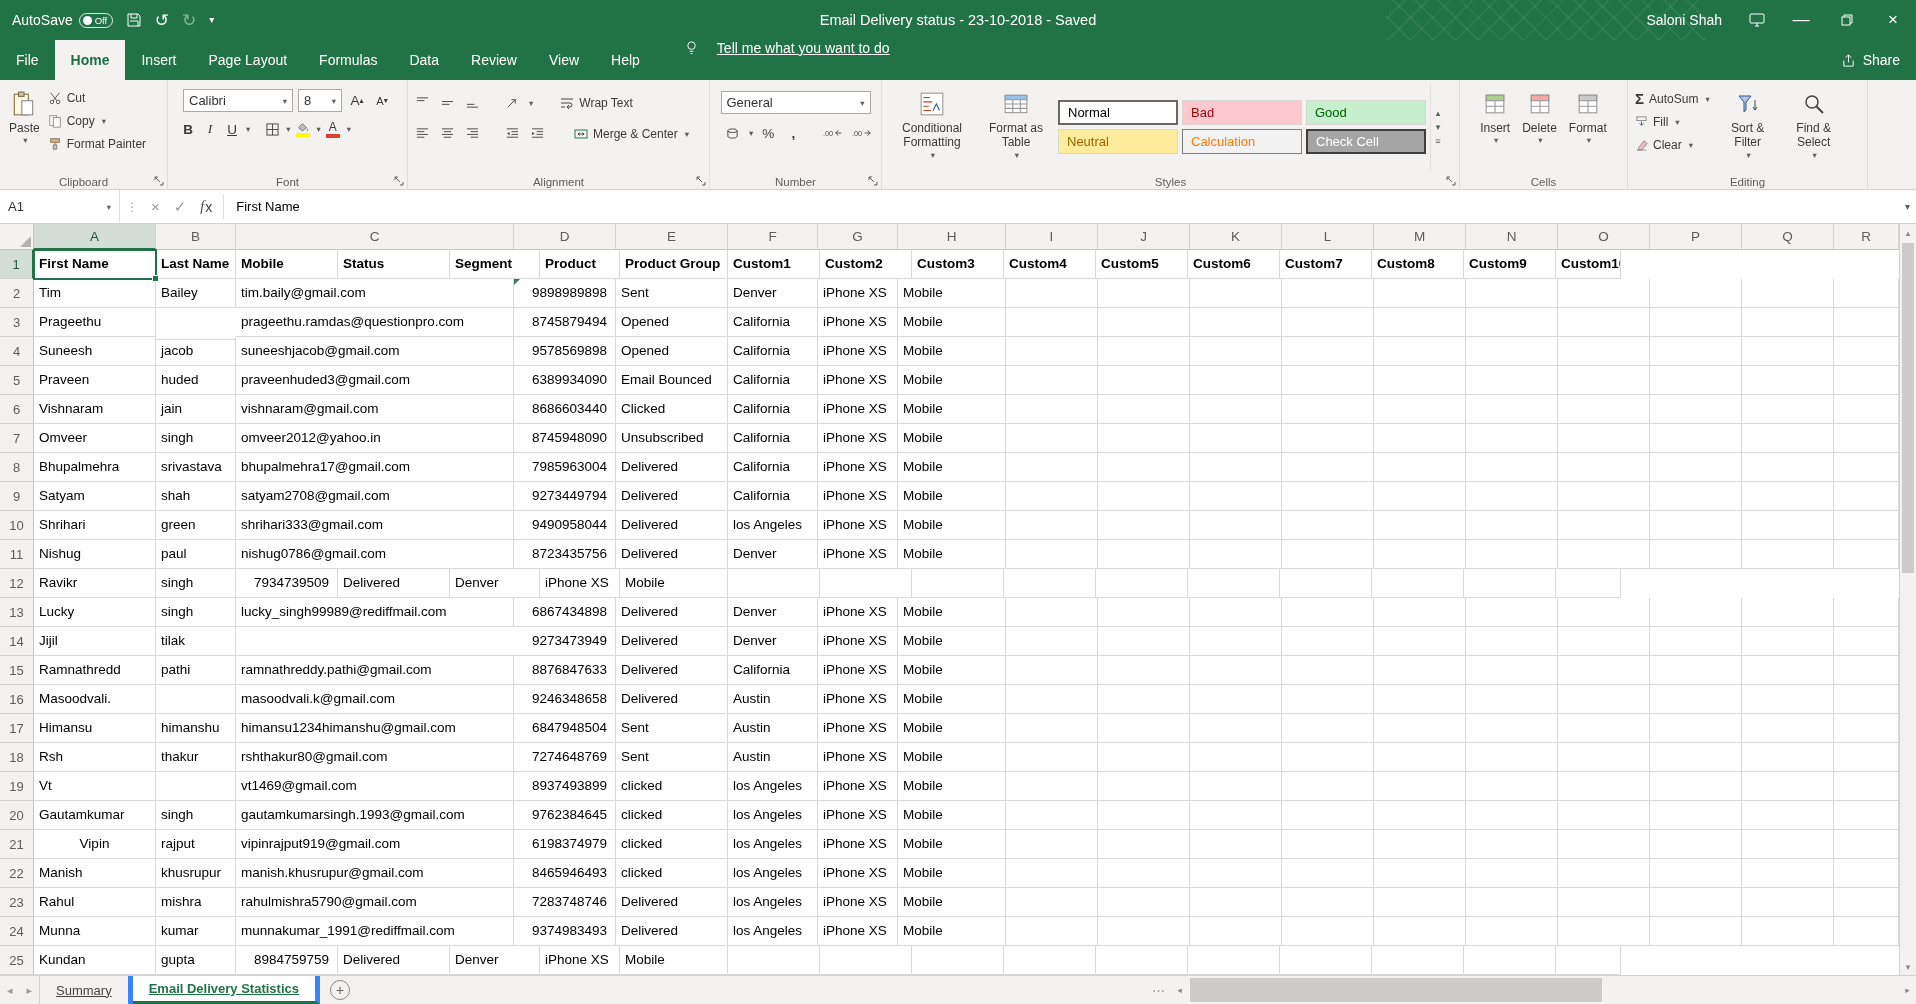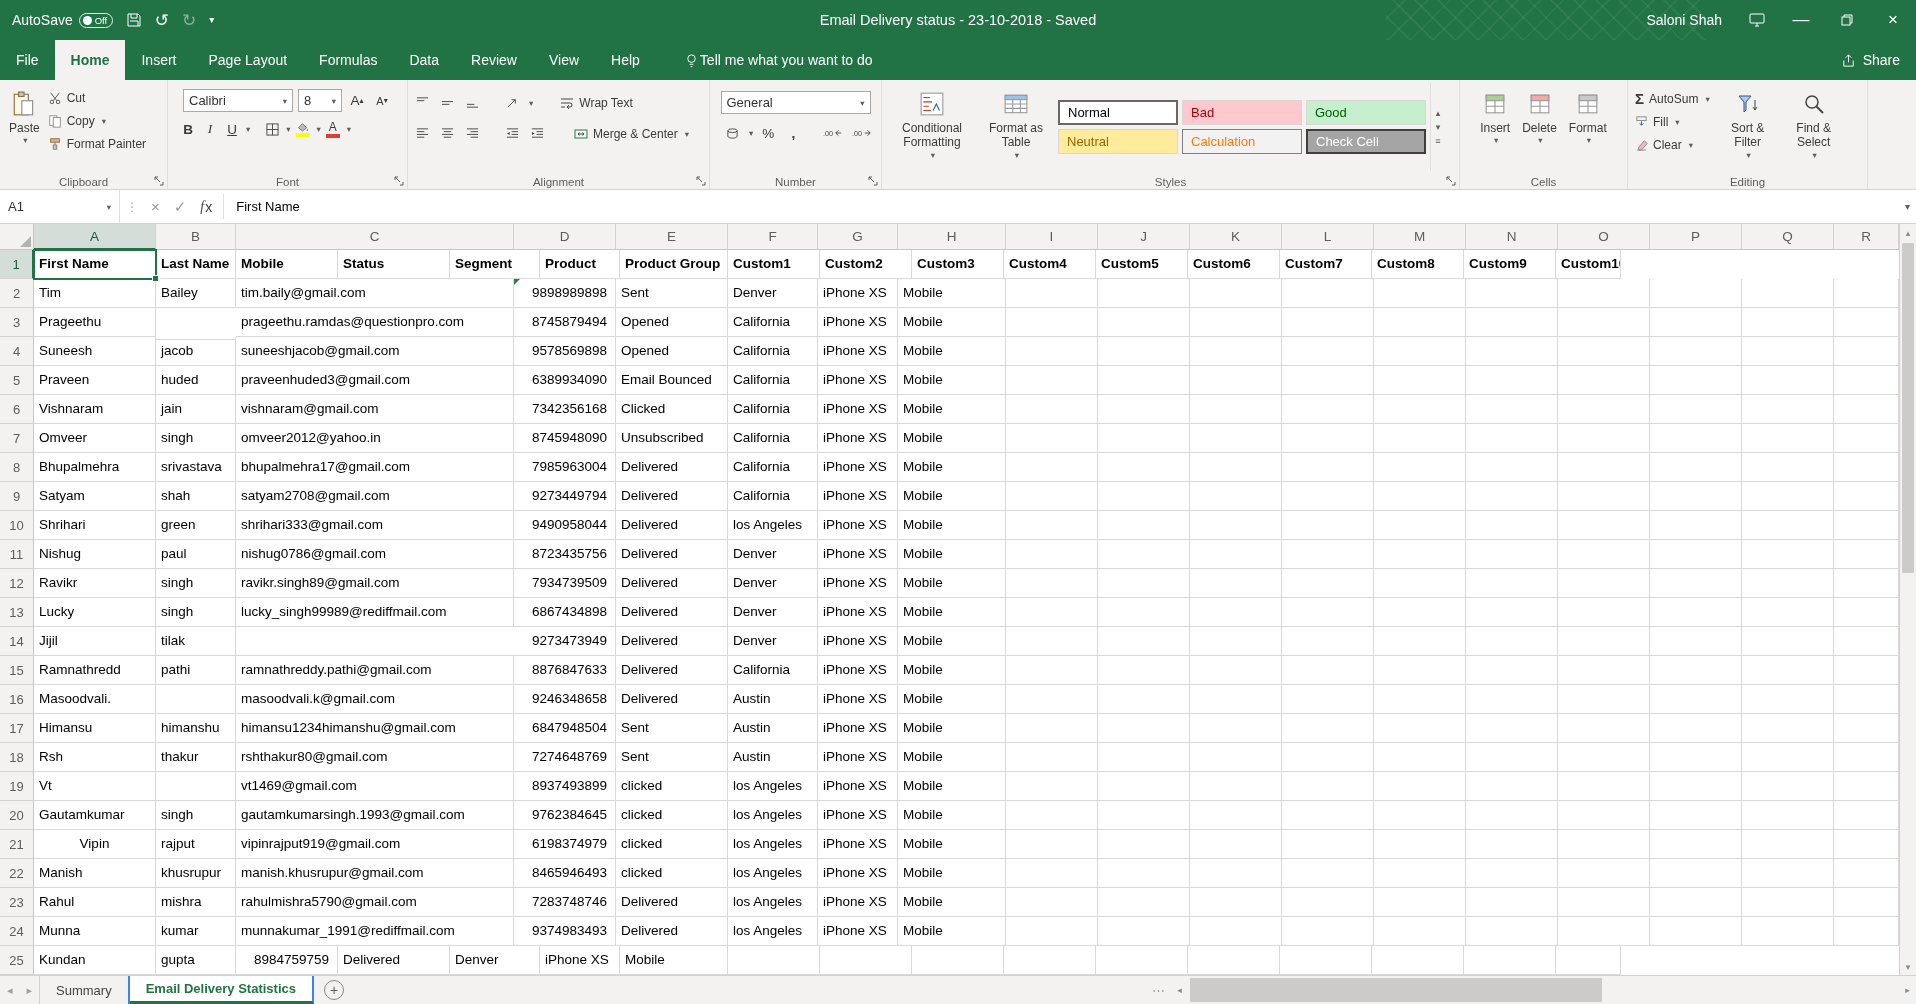--- a/index.html
+++ b/index.html
@@ -20,21 +20,21 @@
   .title-center { position:absolute; left:0; right:0; text-align:center; font-size:14.5px; pointer-events:none; z-index:1; }
   .tb-right { margin-left:auto; display:flex; align-items:center; height:100%; z-index:2; }
   .username { margin-right:14px; }
   .tb-ic { width:42px; height:100%; display:flex; align-items:center; justify-content:center; }
   .winbtn { width:46px; height:100%; display:flex; align-items:center; justify-content:center; font-size:17px; }
 
   
   .tabrow { height:40px; background:#217346; display:flex; align-items:stretch; color:#fff; font-size:14px; }
   .rtab { padding:0 16px; display:flex; align-items:center; cursor:default; }
   .rtab.active { background:#f3f2f1; color:#1e7145; font-weight:700; }
-  .tellme { display:flex; align-items:center; gap:1px; margin-left:28px; }
+  .tellme { display:flex; gap:18px; margin-left:28px;text-decoration:underline; }
   .share { margin-left:auto; display:flex; align-items:center; gap:7px; padding:0 16px; }
 
   
   .ribbon { height:110px; background:#f3f2f1; border-bottom:1px solid #d4d2d0; display:flex; overflow:hidden; }
   .rgroup { position:relative; border-right:1px solid #e1dfdd; padding:3px 4px 16px; flex-shrink:0; }
   .glabel { position:absolute; bottom:1px; left:0; right:0; text-align:center; font-size:11.5px; color:#605e5c; }
   .launcher { position:absolute; right:3px; bottom:3px; line-height:0; }
   .gbody { display:flex; height:88px; }
   .vcol { display:flex; flex-direction:column; }
   .hrow { display:flex; align-items:center; gap:5px; }
@@ -82,21 +82,21 @@
   .fillhandle { position:absolute; right:-4px; bottom:-4px; width:7px; height:7px; background:#217346; border:1px solid #fff; }
   .vscroll { width:17px; background:#f3f2f1; border-left:1px solid #d4d2d0; display:flex; flex-direction:column; }
   .sarrow { display:flex; align-items:center; justify-content:center; color:#8a8886; font-size:9px; height:17px; width:100%; flex-shrink:0; }
   .vtrack { flex:1; position:relative; }
   .vthumb { position:absolute; top:2px; left:2px; right:2px; height:330px; background:#cdcbc9; border-radius:1px; }
 
   
   .sheetbar { height:29px; background:#f3f2f1; border-top:1px solid #d4d2d0; display:flex; align-items:stretch; font-size:13px; }
   .tabnav { display:flex; align-items:center; padding:0 7px; color:#a19f9d; font-size:11px; }
   .stabs { display:flex; align-items:stretch; }
-  .stab { display:flex; align-items:center; padding:8px 16px; color:#444; border-right:2px solid #3b82f6; }
+  .stab { display:flex; align-items:center; padding:8px 16px; color:#444; border-right:5px solid #3b82f6;text-decoration:underline; }
   .stab:first-child { border-left:1px solid #d4d2d0; }
   .stab.active { background:#fff; color:#217346; font-weight:700; border-bottom:3px solid #217346; }
   .addsheet { width:20px; height:20px; border:1px solid #8a8886; border-radius:50%; color:#605e5c; display:flex; align-items:center; justify-content:center; align-self:center; margin-left:10px; font-size:14px; }
   .sb-space { flex:1; }
   .sb-dots { display:flex; align-items:center; color:#8a8886; padding:0 6px; }
   .hscroll { width:745px; display:flex; align-items:stretch; }
   .htrack { flex:1; position:relative; background:#f3f2f1; }
   .hthumb { position:absolute; top:2px; bottom:2px; left:2px; width:58%; background:#cdcbc9; border-radius:1px; }
   .sarrow.h { height:auto; width:17px; }
   svg { display:block; }
@@ -687,21 +687,21 @@
           <div class="gcell" style="width: 92px;"></div>
           <div class="gcell" style="width: 92px;"></div>
           <div class="gcell" style="width: 92px;"></div>
           <div class="gcell" style="width: 65px;"></div>
         </div>
         <div class="grow">
           <div class="rowhdr">6</div>
           <div class="gcell" style="width: 122px;">Vishnaram</div>
           <div class="gcell" style="width: 80px;">jain</div>
           <div class="gcell" style="width: 278px;">vishnaram@gmail.com</div>
-          <div class="gcell num" style="width: 102px;">7342356168</div>
+          <div class="gcell num" style="width: 102px;">8686603440</div>
           <div class="gcell" style="width: 112px;">Clicked</div>
           <div class="gcell" style="width: 90px;">California</div>
           <div class="gcell" style="width: 80px;">iPhone XS</div>
           <div class="gcell" style="width: 108px;">Mobile</div>
           <div class="gcell" style="width: 92px;"></div>
           <div class="gcell" style="width: 92px;"></div>
           <div class="gcell" style="width: 92px;"></div>
           <div class="gcell" style="width: 92px;"></div>
           <div class="gcell" style="width: 92px;"></div>
           <div class="gcell" style="width: 92px;"></div>
@@ -812,21 +812,20 @@
           <div class="gcell" style="width: 92px;"></div>
           <div class="gcell" style="width: 92px;"></div>
           <div class="gcell" style="width: 92px;"></div>
           <div class="gcell" style="width: 92px;"></div>
           <div class="gcell" style="width: 65px;"></div>
         </div>
         <div class="grow">
           <div class="rowhdr">12</div>
           <div class="gcell" style="width: 122px;">Ravikr</div>
           <div class="gcell" style="width: 80px;">singh</div>
-          <div class="gcell" style="width: 278px;">ravikr.singh89@gmail.com</div>
           <div class="gcell num" style="width: 102px;">7934739509</div>
           <div class="gcell" style="width: 112px;">Delivered</div>
           <div class="gcell" style="width: 90px;">Denver</div>
           <div class="gcell" style="width: 80px;">iPhone XS</div>
           <div class="gcell" style="width: 108px;">Mobile</div>
           <div class="gcell" style="width: 92px;"></div>
           <div class="gcell" style="width: 92px;"></div>
           <div class="gcell" style="width: 92px;"></div>
           <div class="gcell" style="width: 92px;"></div>
           <div class="gcell" style="width: 92px;"></div>

